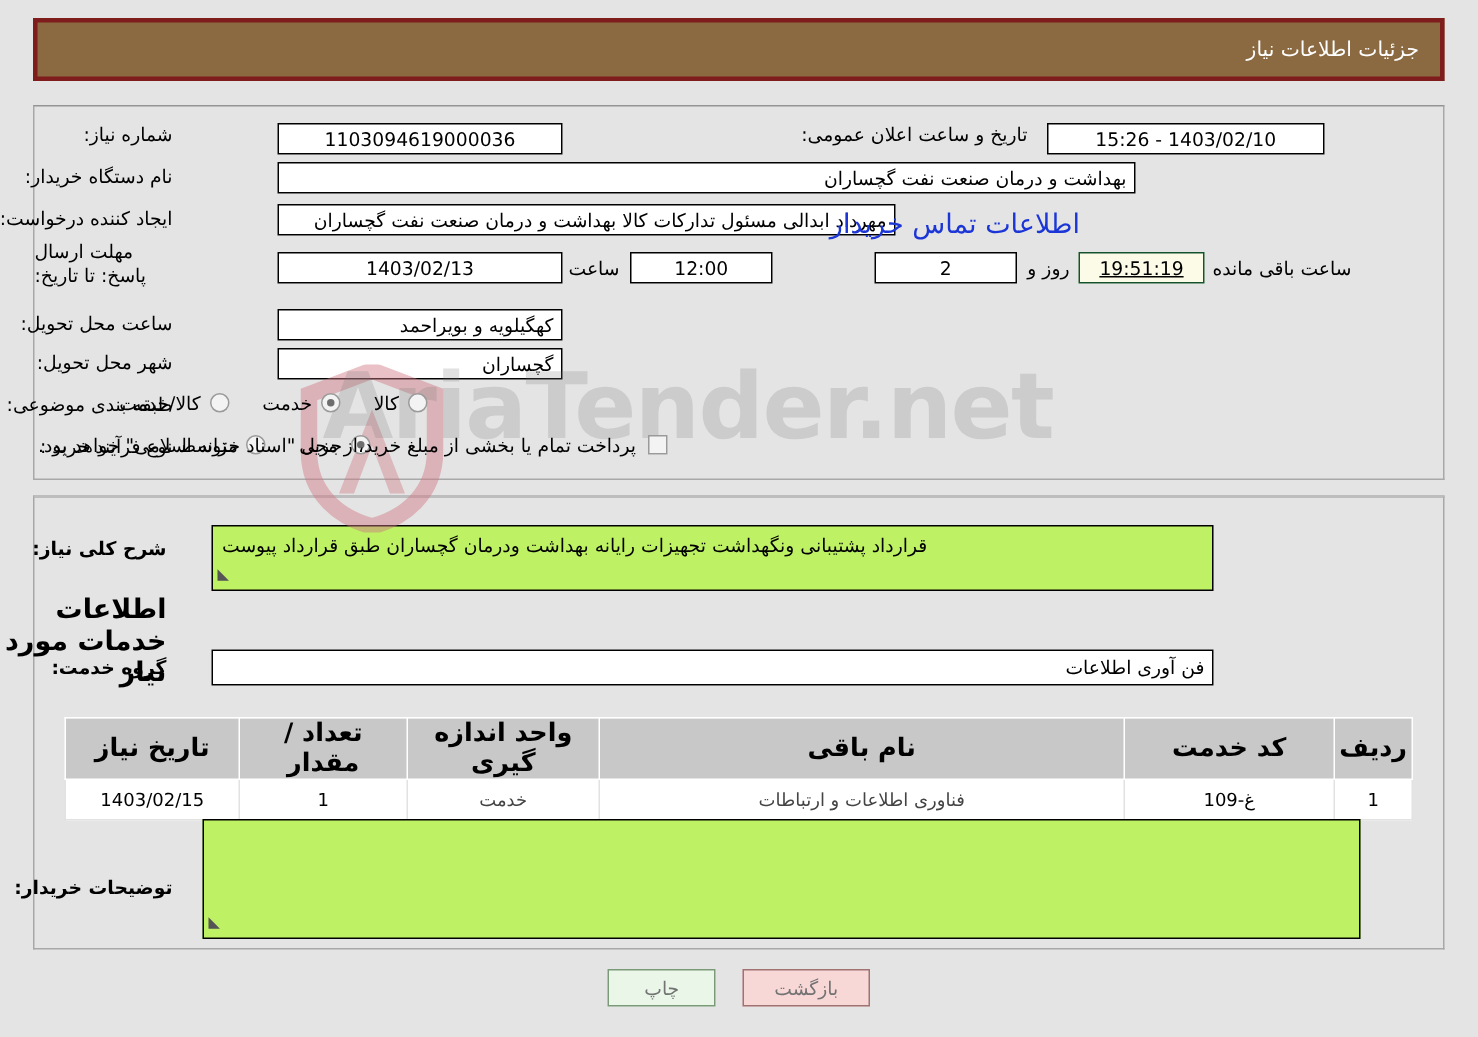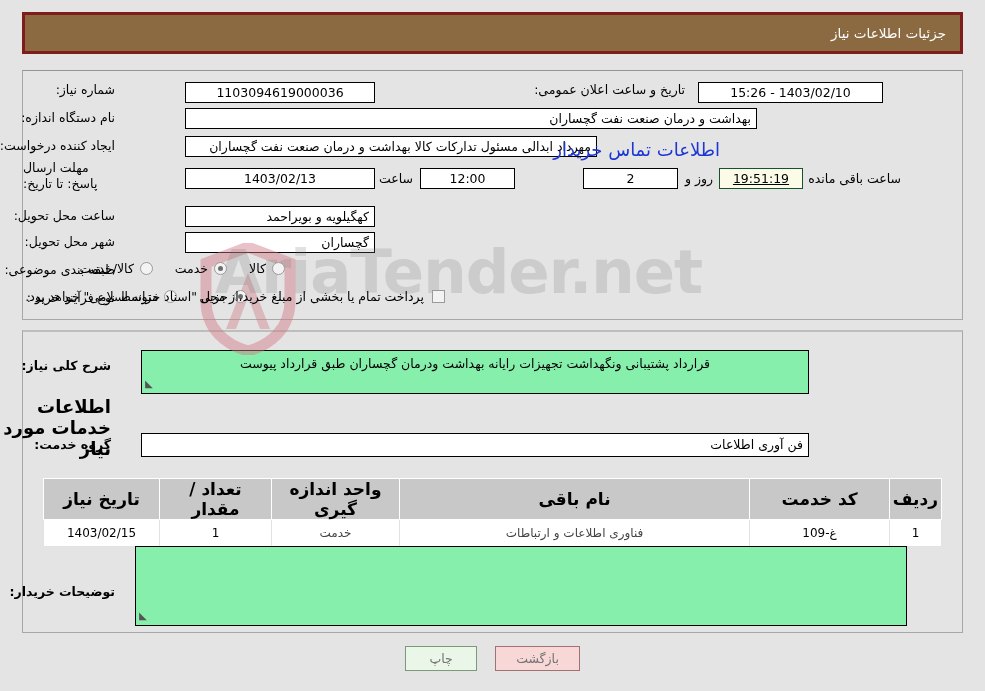--- a/index.html
+++ b/index.html
@@ -149,27 +149,27 @@
     background: #f3f3f3;
     box-sizing: border-box;
     display: inline-block;
     vertical-align: middle;
   }
   .opt { display: flex; align-items: center; gap: 6px; margin-left: 22px; }
   .opt .opt-lbl { font-size: 12.5px; }
 
   
   .ta {
-    background: #86efac;
+    background: #bef264;
     border: 1px solid #000;
     box-sizing: border-box;
     font-size: 12.5px;
     padding: 4px 6px;
     color: #000;
-    text-align: center;
+    text-align: left;
     position: relative;
     overflow: hidden;
     line-height: 17px;
   }
   .ta .grip {
     position: absolute;
     left: 3px;
     bottom: 1px;
     font-size: 10px;
     color: #555;
@@ -256,21 +256,21 @@
   <span class="lbl">شماره نیاز:</span>
 </div>
 <div class="fld" style="position:absolute; top:82px; right:610px; width:190px; z-index:4;">1103094619000036</div>
 
 <div class="row" style="top:82px; right:300px; z-index:4;">
   <span class="lbl">تاریخ و ساعت اعلان عمومی:</span>
 </div>
 <div class="fld" style="position:absolute; top:82px; right:102px; width:185px; z-index:4;">1403/02/10 - 15:26</div>
 
 <div class="row" style="top:110px; right:870px; z-index:4;">
-  <span class="lbl">نام دستگاه اندازه:</span>
+  <span class="lbl">نام دستگاه خریدار:</span>
 </div>
 <div class="fld rt" style="position:absolute; top:108px; right:228px; width:572px; z-index:4;">بهداشت و درمان صنعت نفت گچساران</div>
 
 <div class="row" style="top:138px; right:870px; z-index:4;">
   <span class="lbl">ایجاد کننده درخواست:</span>
 </div>
 <div class="fld rt" style="position:absolute; top:136px; right:388px; width:412px; z-index:4;">مهرداد ابدالی مسئول تدارکات کالا  بهداشت و درمان صنعت نفت گچساران</div>
 <a class="link" style="position:absolute; top:139px; right:265px; z-index:4;">اطلاعات تماس خریدار</a>
 
 <div class="row" style="top:160px; right:870px; z-index:4; display:block; line-height:16px; text-align:left; width:92px;">

